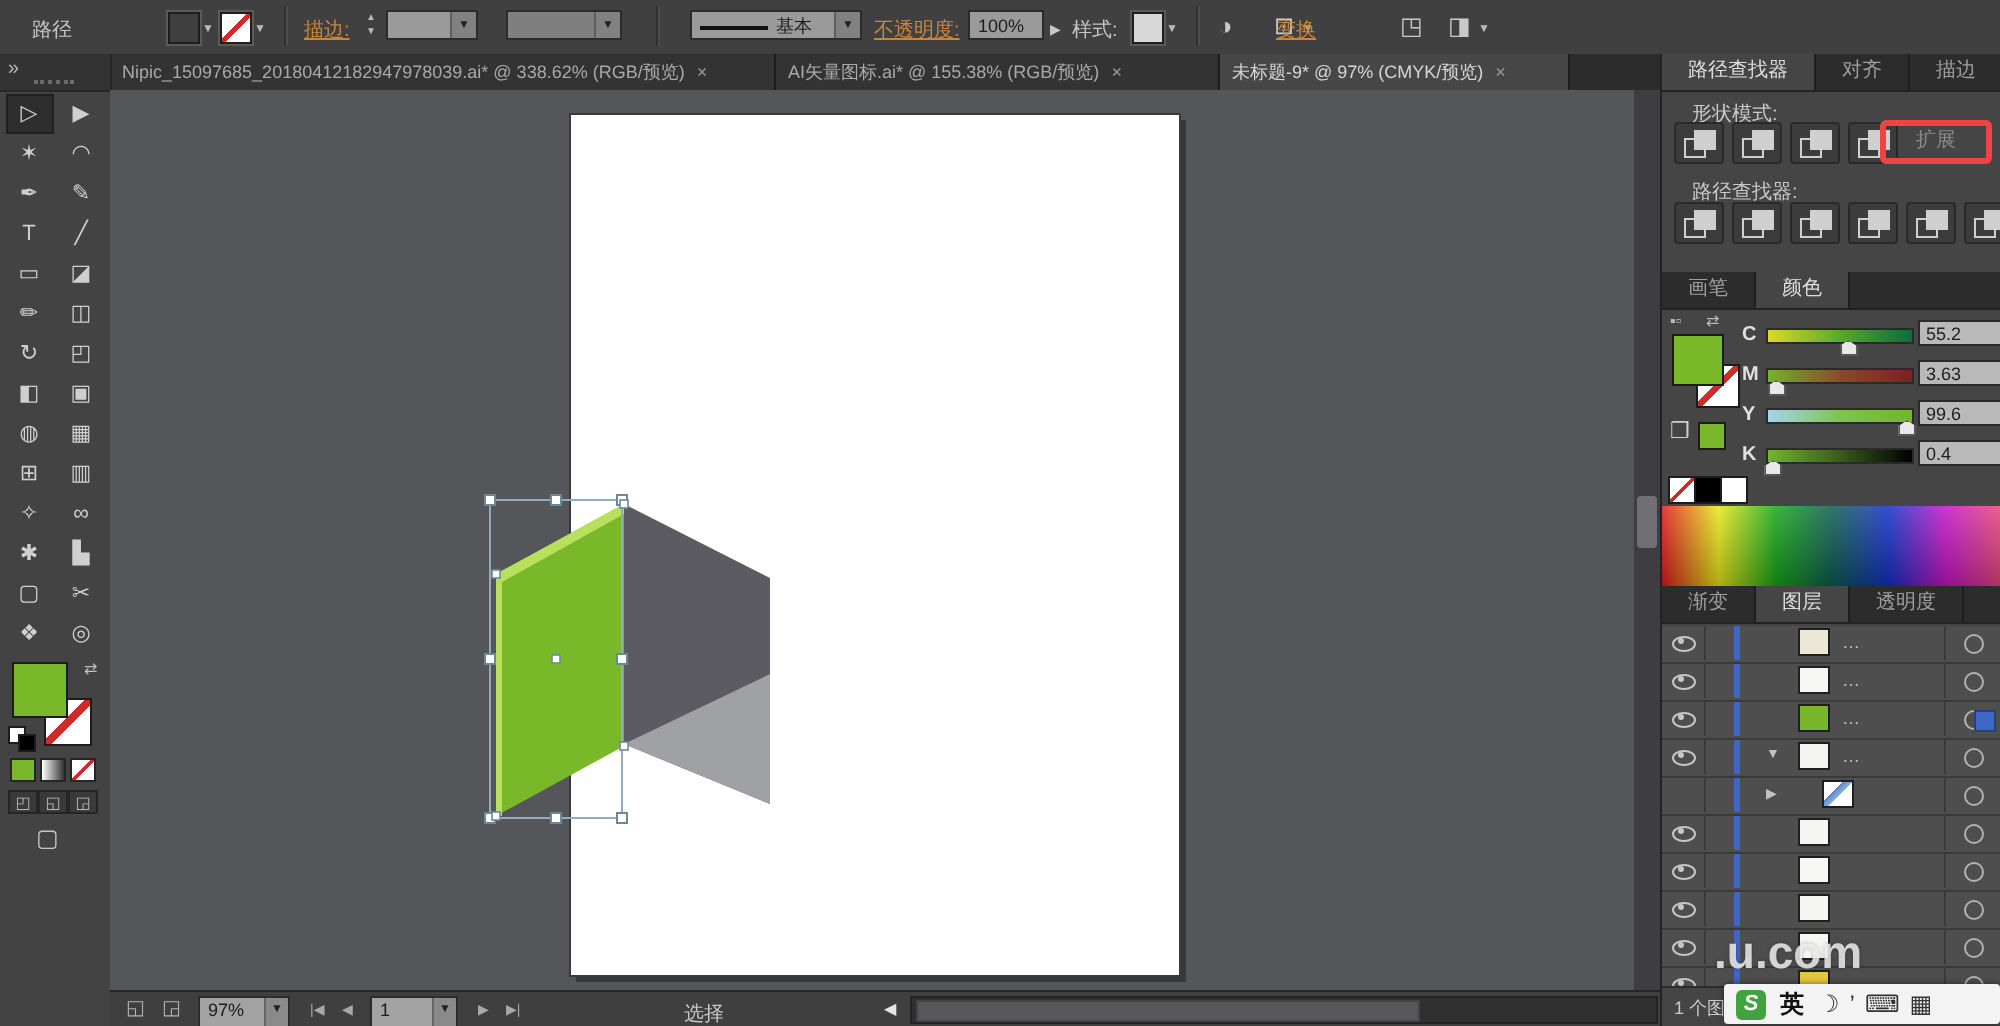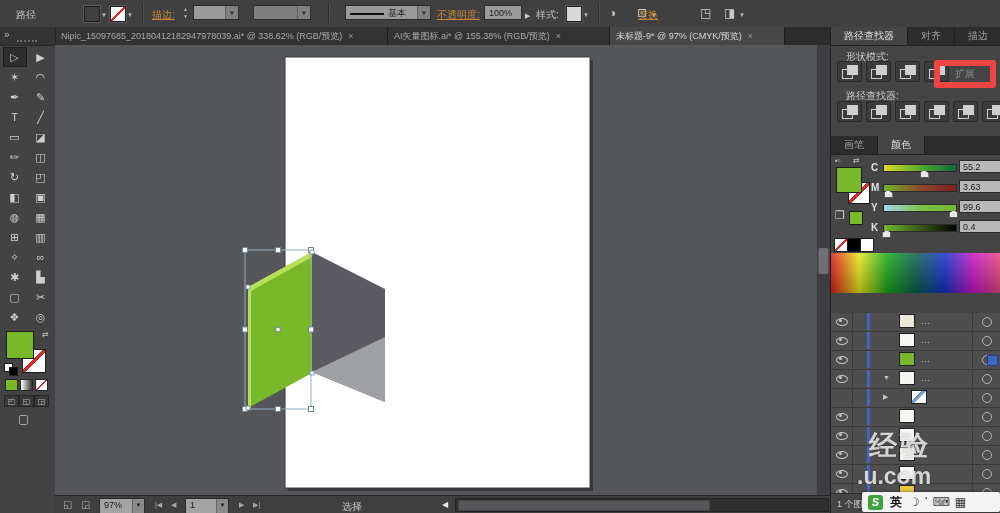--- a/index.html
+++ b/index.html
@@ -52,21 +52,21 @@
   
   #dock{left:830px;top:27px;width:170px;height:486px;background:#454545;border-left:1px solid #232323;overflow:hidden;}
   .ptabs{position:absolute;left:0;width:170px;height:18px;background:#2c2c2c;display:flex;border-bottom:1px solid #222;}
   .ptab{height:18px;line-height:18px;padding:0 13px;color:#9f9f9f;font-size:10px;border-right:1px solid #1f1f1f;white-space:nowrap;}
   .ptab.active{background:#454545;color:#dedede;}
   .plabel{position:absolute;color:#c9c9c9;font-size:10px;margin-left:8px;}
   .pfrow{position:absolute;display:flex;gap:4px;}
   .pfbtn{position:relative;width:23px;height:19px;background:#3c3c3c;border:1px solid #292929;border-radius:2px;}
   .pfbtn .sq1{position:absolute;left:4px;top:7px;width:9px;height:8px;border:1px solid #cfcfcf;}
   .pfbtn .sq2{position:absolute;left:9px;top:3px;width:9px;height:8px;background:#cfcfcf;border:1px solid #cfcfcf;}
-  #expand-btn{position:absolute;right:5px;top:33px;width:50px;height:16px;border:6px solid #ef4444;border-radius:3px;color:#8a8a8a;font-size:10px;text-align:center;line-height:16px;}
+  #expand-btn{position:absolute;right:5px;top:33px;width:50px;height:16px;border:3px solid #ef4444;border-radius:3px;color:#8a8a8a;font-size:10px;text-align:center;line-height:16px;}
   
   .chrow{position:absolute;left:40px;width:130px;height:16px;}
   .chl{position:absolute;left:0;top:2px;color:#e0e0e0;font-size:10px;font-weight:bold;}
   .chtrack{position:absolute;left:12px;top:4px;width:72px;height:6px;border:1px solid #2a2a2a;}
   .chptr{position:absolute;top:5px;width:7px;height:6px;background:#e8e8e8;border:1px solid #555;margin-left:-4px;
          clip-path:polygon(50% 0,100% 40%,100% 100%,0 100%,0 40%);}
   .chval{position:absolute;left:88px;top:0;width:44px;height:13px;background:#b9b9b9;border:1px solid #2a2a2a;color:#1d1d1d;font-size:9px;line-height:13px;padding-left:3px;box-sizing:border-box;}
   #spectrum{position:absolute;left:0;top:226px;width:170px;height:40px;
     background:linear-gradient(180deg,rgba(255,255,255,.15),rgba(0,0,0,.25)),
     linear-gradient(90deg,#e01b1b,#e8e818,#18a818,#0c5e50,#1430c8,#c414c8,#e84878);}
@@ -355,20 +355,25 @@
             <span class="chtrack" style="background:linear-gradient(90deg,#72b52e,#3a5a1d,#000000)">
               <span class="chptr" style="left:3%"></span>
             </span>
             <span class="chval">0.4</span>
           </div>
         </div>
     </div>
 
     <div id="spectrum"></div>
 
+    <div class="ptabs" style="top:266px;">
+      <span class="ptab">渐变</span>
+      <span class="ptab active">图层</span>
+      <span class="ptab">透明度</span>
+    </div>
 
     <div id="layers-list">
         <div class="lrow">
           <span class="leye">
             <i class="eye"></i>
           </span>
           <span class="lbar"></span>
           <span class="lthumb" style="background:#ece8d8"></span>
           <span class="ldots">…</span>
           <span class="ltargetwrap">
@@ -467,21 +472,20 @@
           <span class="lthumb" style="background:#e3c83d"></span>
           <span class="ltargetwrap">
             <span class="ltarget"></span>
           </span>
         </div>
       </div>
     <div id="layers-footer">
       <span>1 个图层</span>
     </div>
 
-    <span class="wm" style="left:38px;top:400px;font-size:28px;letter-spacing:3px;">经验</span>
     <span class="wm" style="left:26px;top:436px;font-size:23px;">.u.com</span>
   </div>
 
   <div id="ime">
     <span class="slogo">S</span>
     <span class="ilang">英</span>
     <span class="iicon" id="ime-icons"><span class="iicon" style="margin-right: 5px;">☽</span><span class="iicon" style="margin-right: 5px;">’</span><span class="iicon" style="margin-right: 5px;">⌨</span><span class="iicon" style="margin-right: 5px;">▦</span></span>
   </div>
 
 </div>

